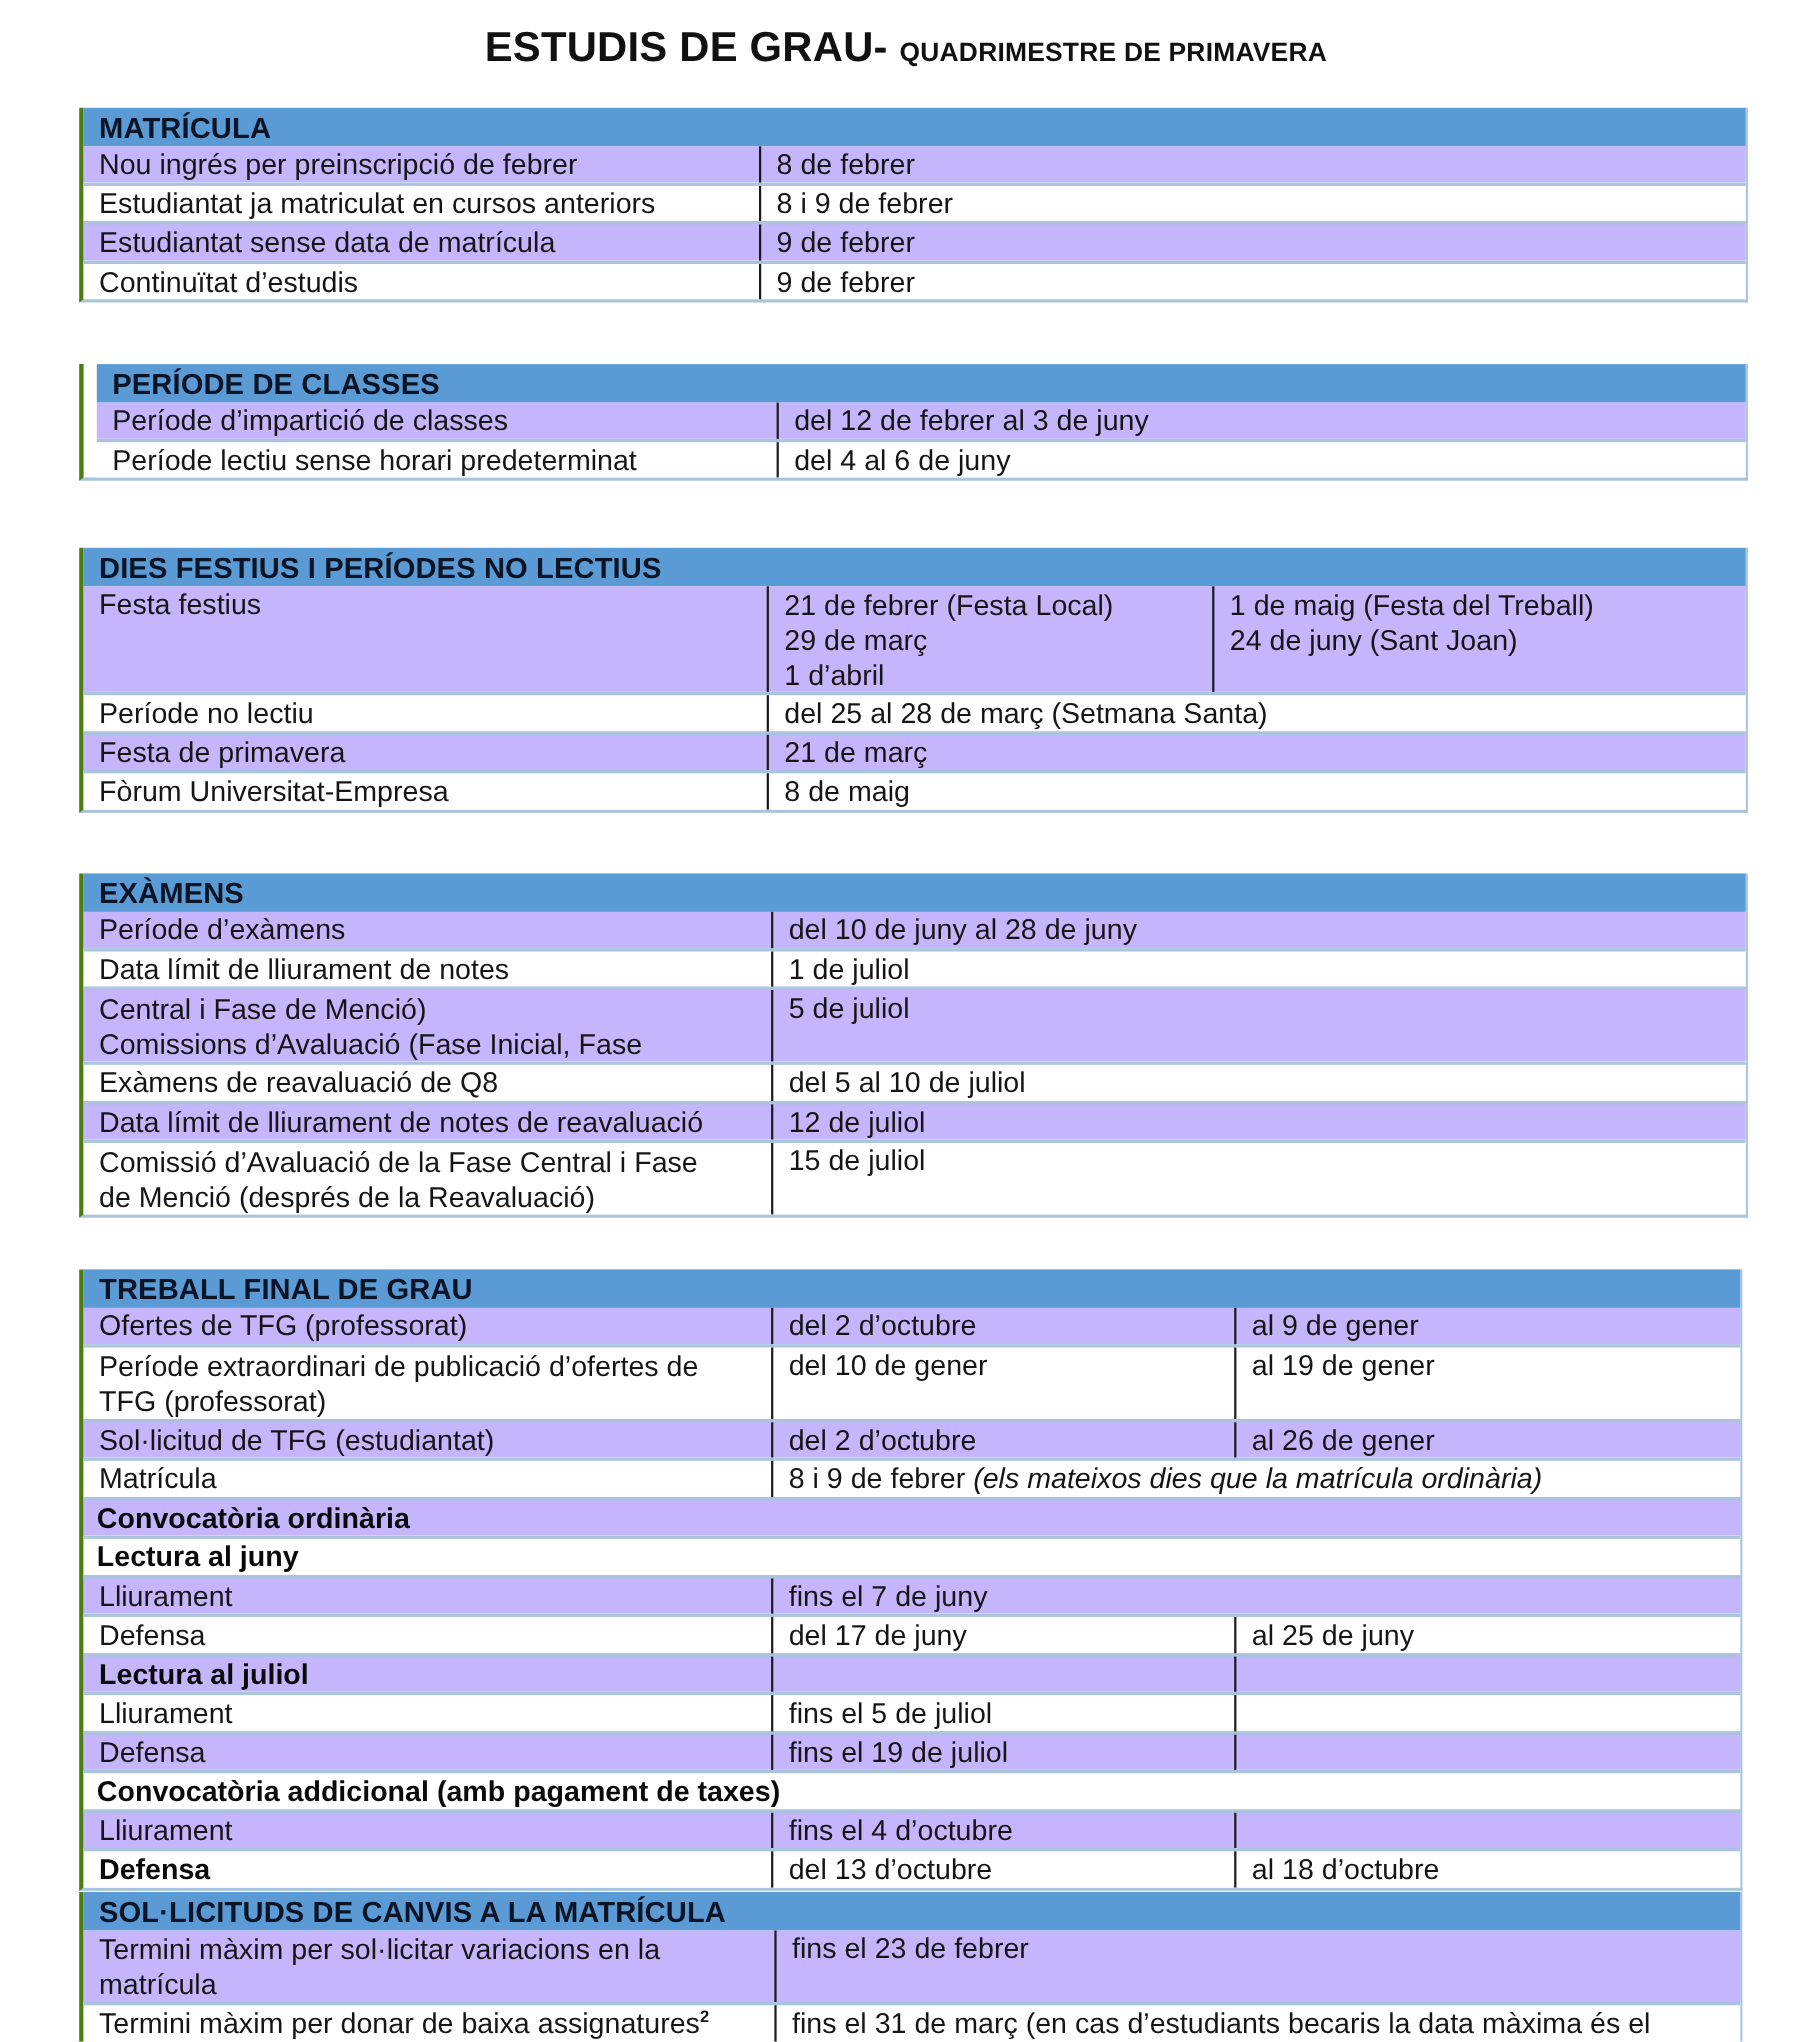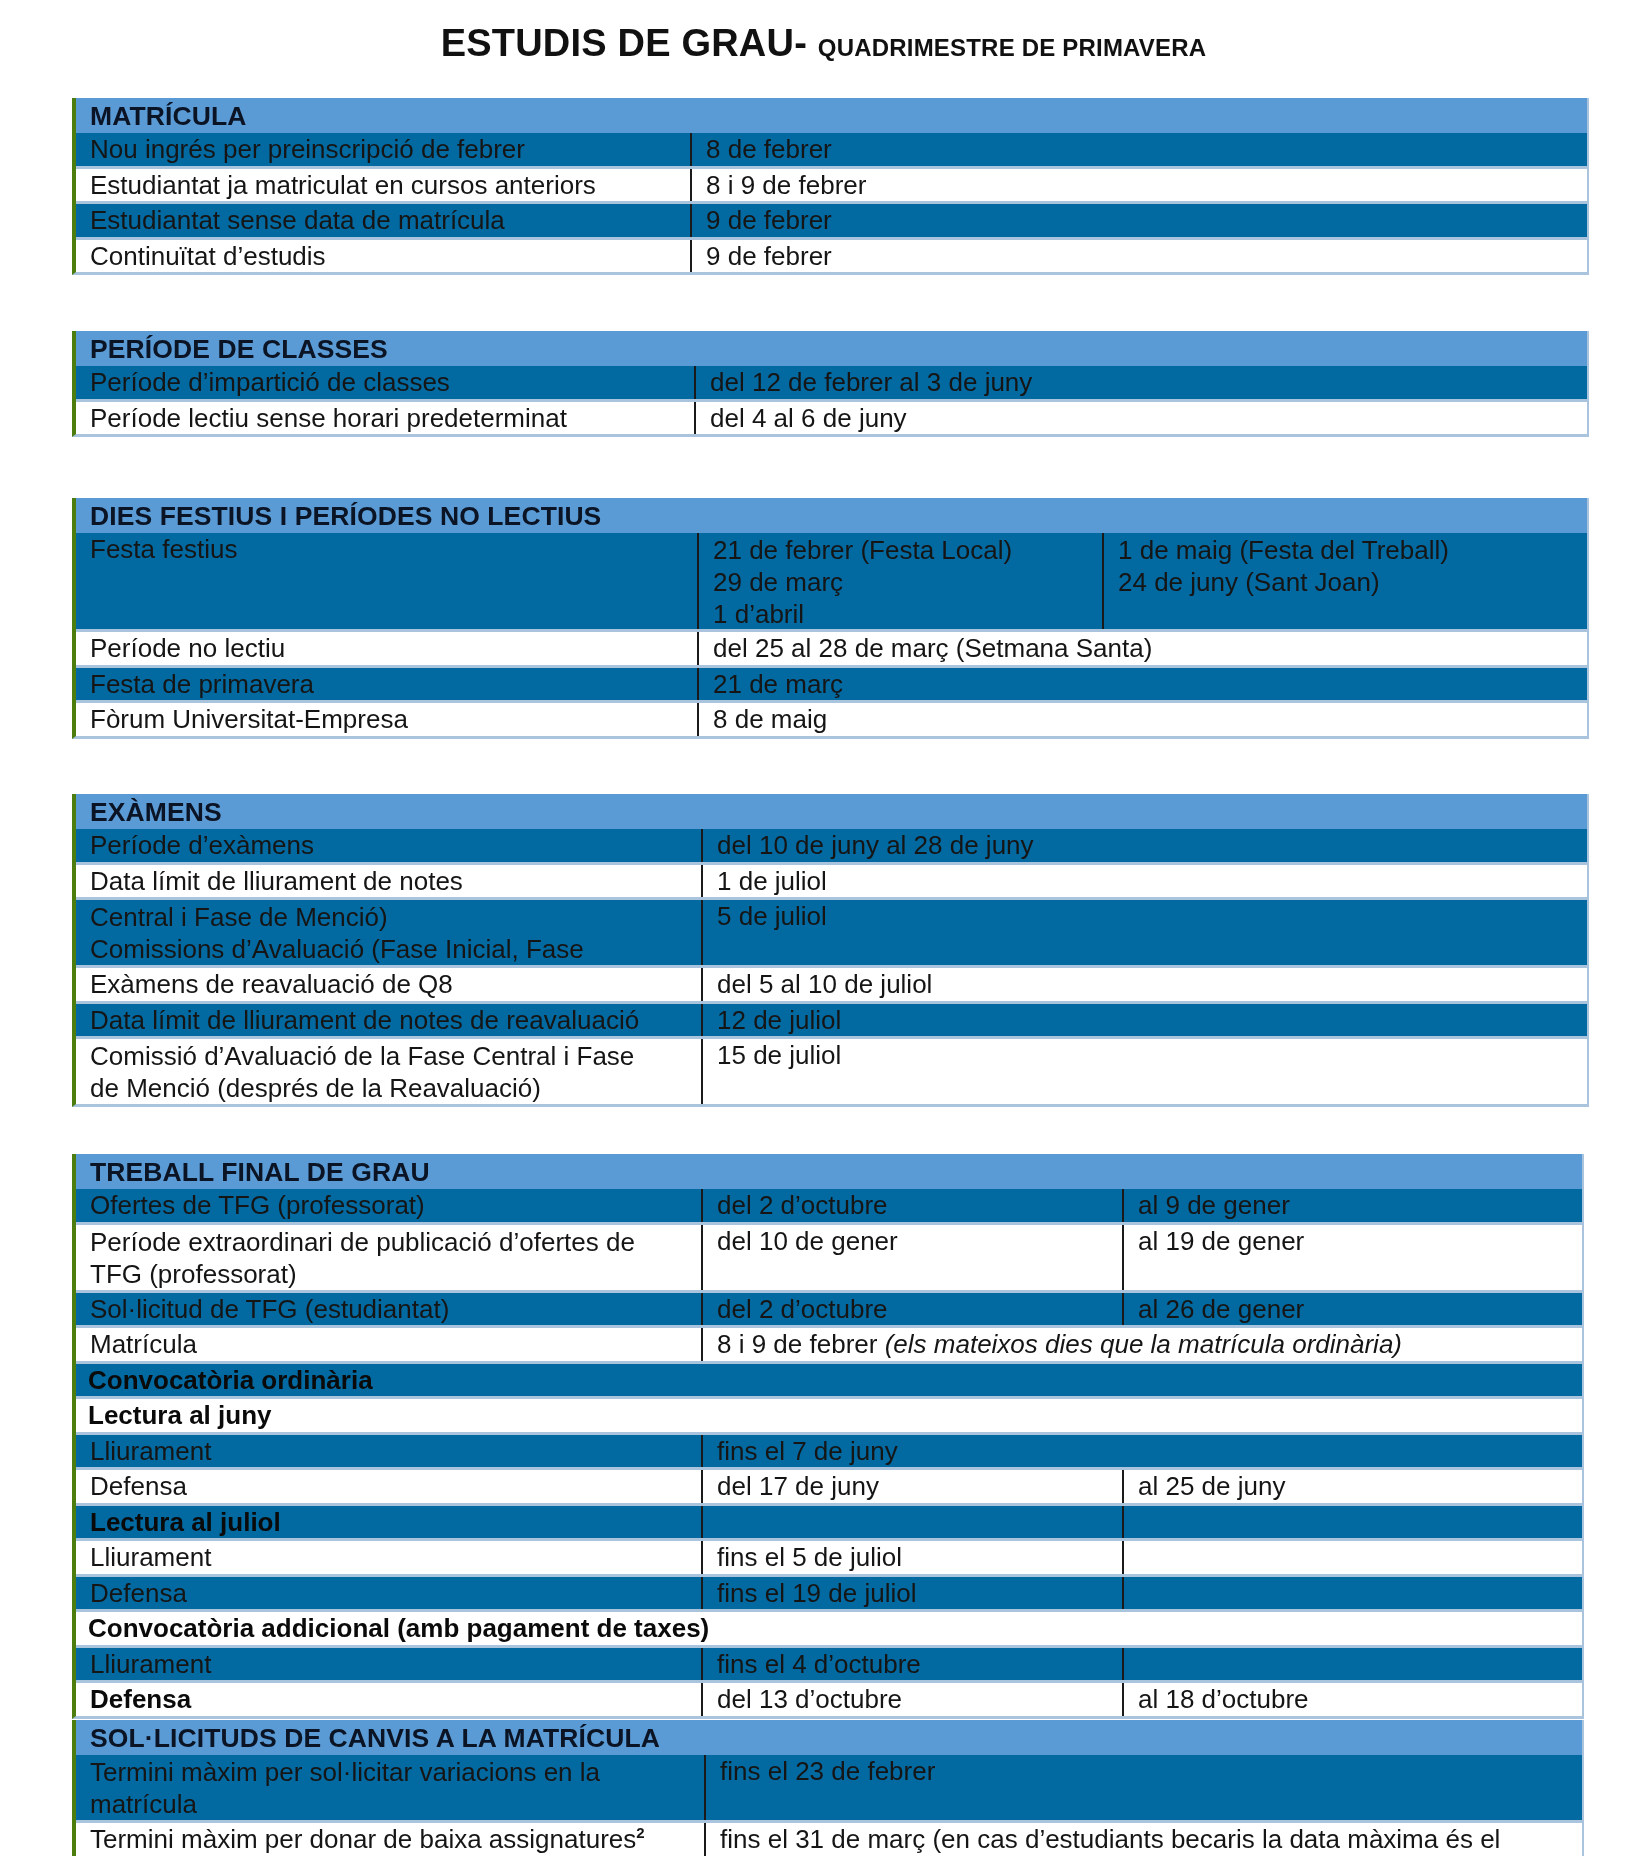--- a/index.html
+++ b/index.html
@@ -8,21 +8,21 @@
   .title { position: absolute; left: 0; width: 1647px; top: 22px; text-align: center;
            font-weight: bold; font-size: 38px; letter-spacing: 0.2px; white-space: nowrap; }
   .title .t2 { font-size: 24px; }
   .section { position: absolute; left: 72px; width: 1517px; border-left: 4px solid #4d7c0f;
              border-right: 2px solid #a9c4dc; border-bottom: 3px solid #a9c4dc; box-sizing: border-box; }
   .section.narrow { width: 1512px; }
   .sec-header { background: #5b9bd5; height: 35px; line-height: 36px; padding-left: 14px;
                 font-weight: bold; font-size: 26.5px; color: #0b1424; letter-spacing: 0.1px; }
   .row { display: flex; border-top: 3px solid #a9c4dc; box-sizing: border-box; }
   .row.first { border-top: none; }
-  .row.alt { background: #0369a1; }
+  .row.alt { background: #c4b5fd; }
   .row.white { background: #ffffff; }
   .cell { font-size: 26px; line-height: 31.5px; padding: 1px 0 0 14px; box-sizing: border-box;
           white-space: nowrap; color: #151515; }
   .cell.c1 { flex: none; }
   .cell.c2 { flex: none; border-left: 2px solid #1a1a1a; }
   .cell.c3 { flex: 1; border-left: 2px solid #1a1a1a; }
   .cell.span { flex: 1; padding-left: 12px; }
   .cell.bold { font-weight: bold; color: #0a0a0a; }
   .it { font-style: italic; }
   .h1 { min-height: 30px; }
@@ -50,21 +50,21 @@
   <div class="row alt">
     <div class="cell c1" style="width:614px">Estudiantat sense data de matrícula</div>
     <div class="cell c3">9 de febrer</div>
   </div>
   <div class="row white">
     <div class="cell c1" style="width:614px">Continuïtat d’estudis</div>
     <div class="cell c3">9 de febrer</div>
   </div>
 </div>
 
-<div class="section" style="top:331px;">
+<div class="section" style="top:331px;padding-left:12px;">
   <div class="sec-header">PERÍODE DE CLASSES</div>
   <div class="row alt first">
     <div class="cell c1" style="width:618px">Període d’impartició de classes</div>
     <div class="cell c3">del 12 de febrer al 3 de juny</div>
   </div>
   <div class="row white">
     <div class="cell c1" style="width:618px">Període lectiu sense horari predeterminat</div>
     <div class="cell c3">del 4 al 6 de juny</div>
   </div>
 </div>

